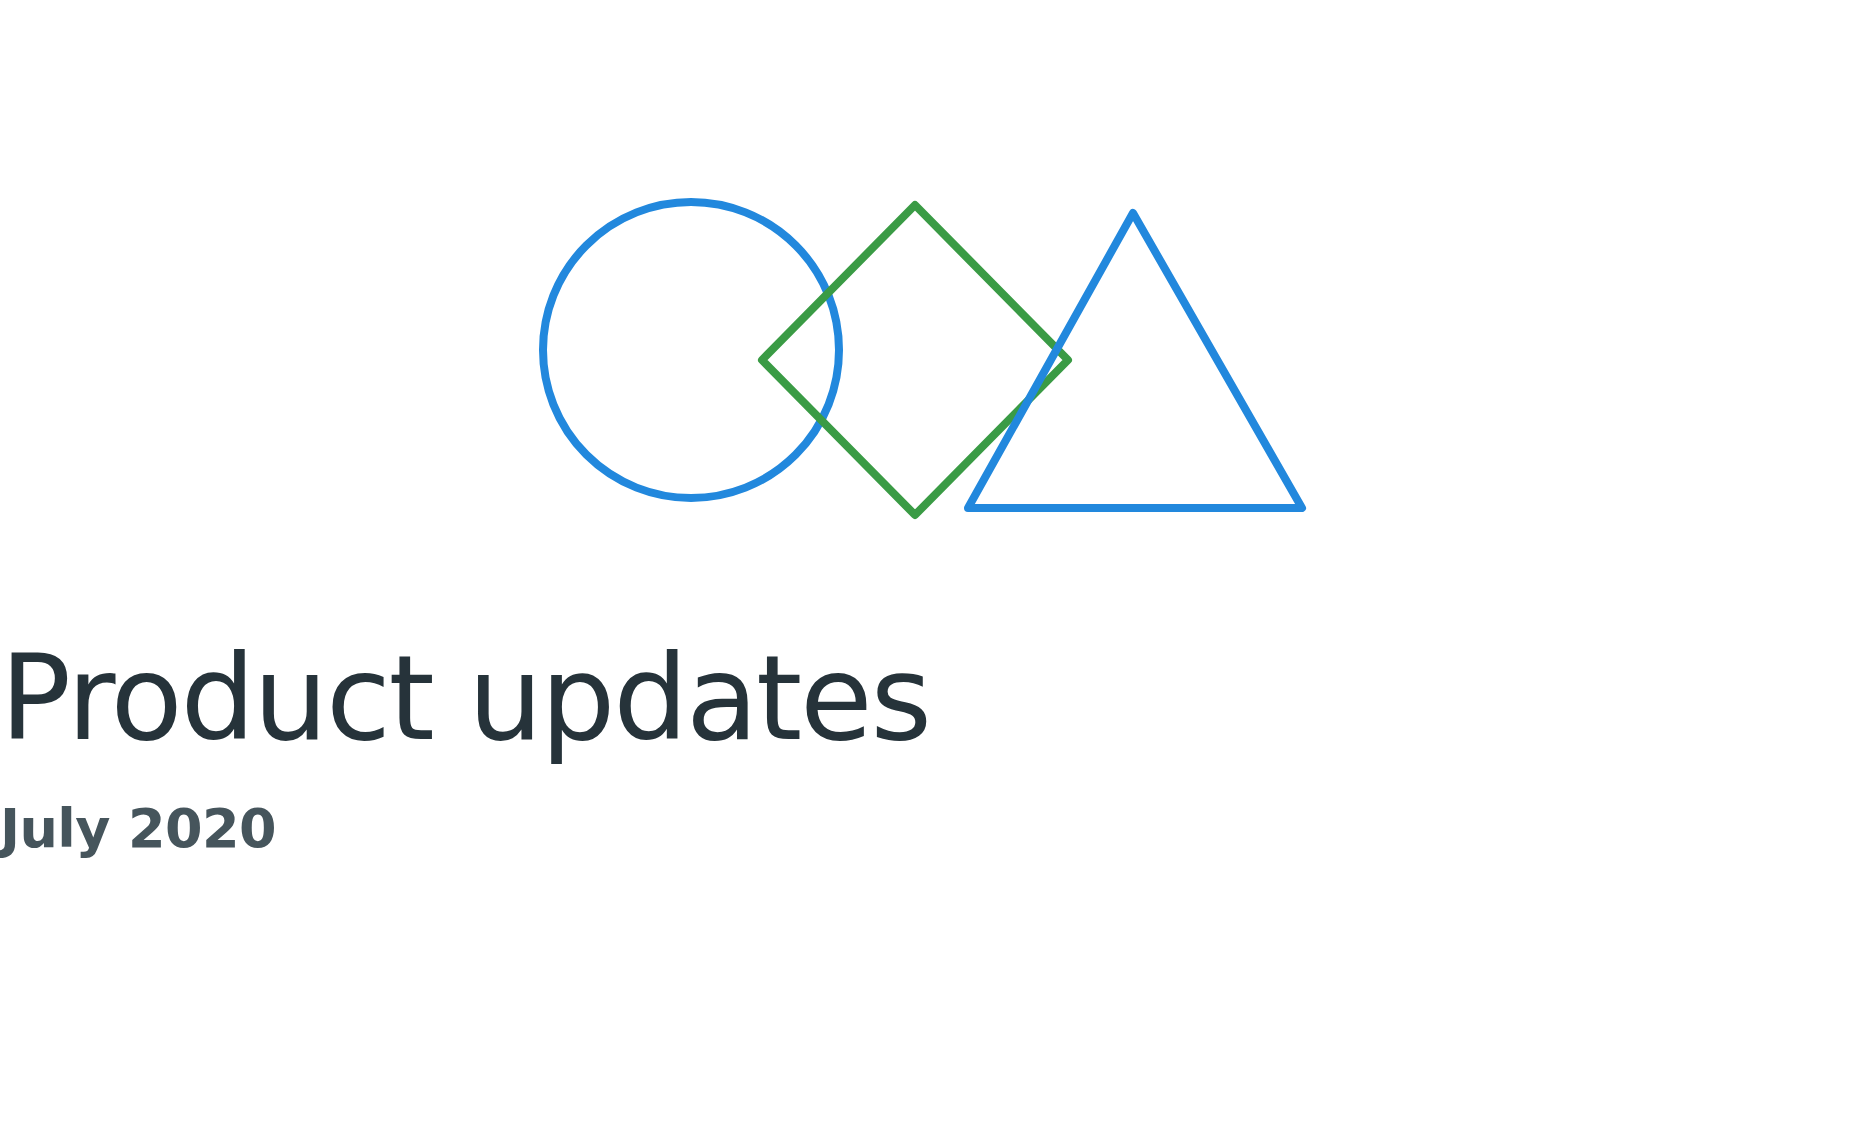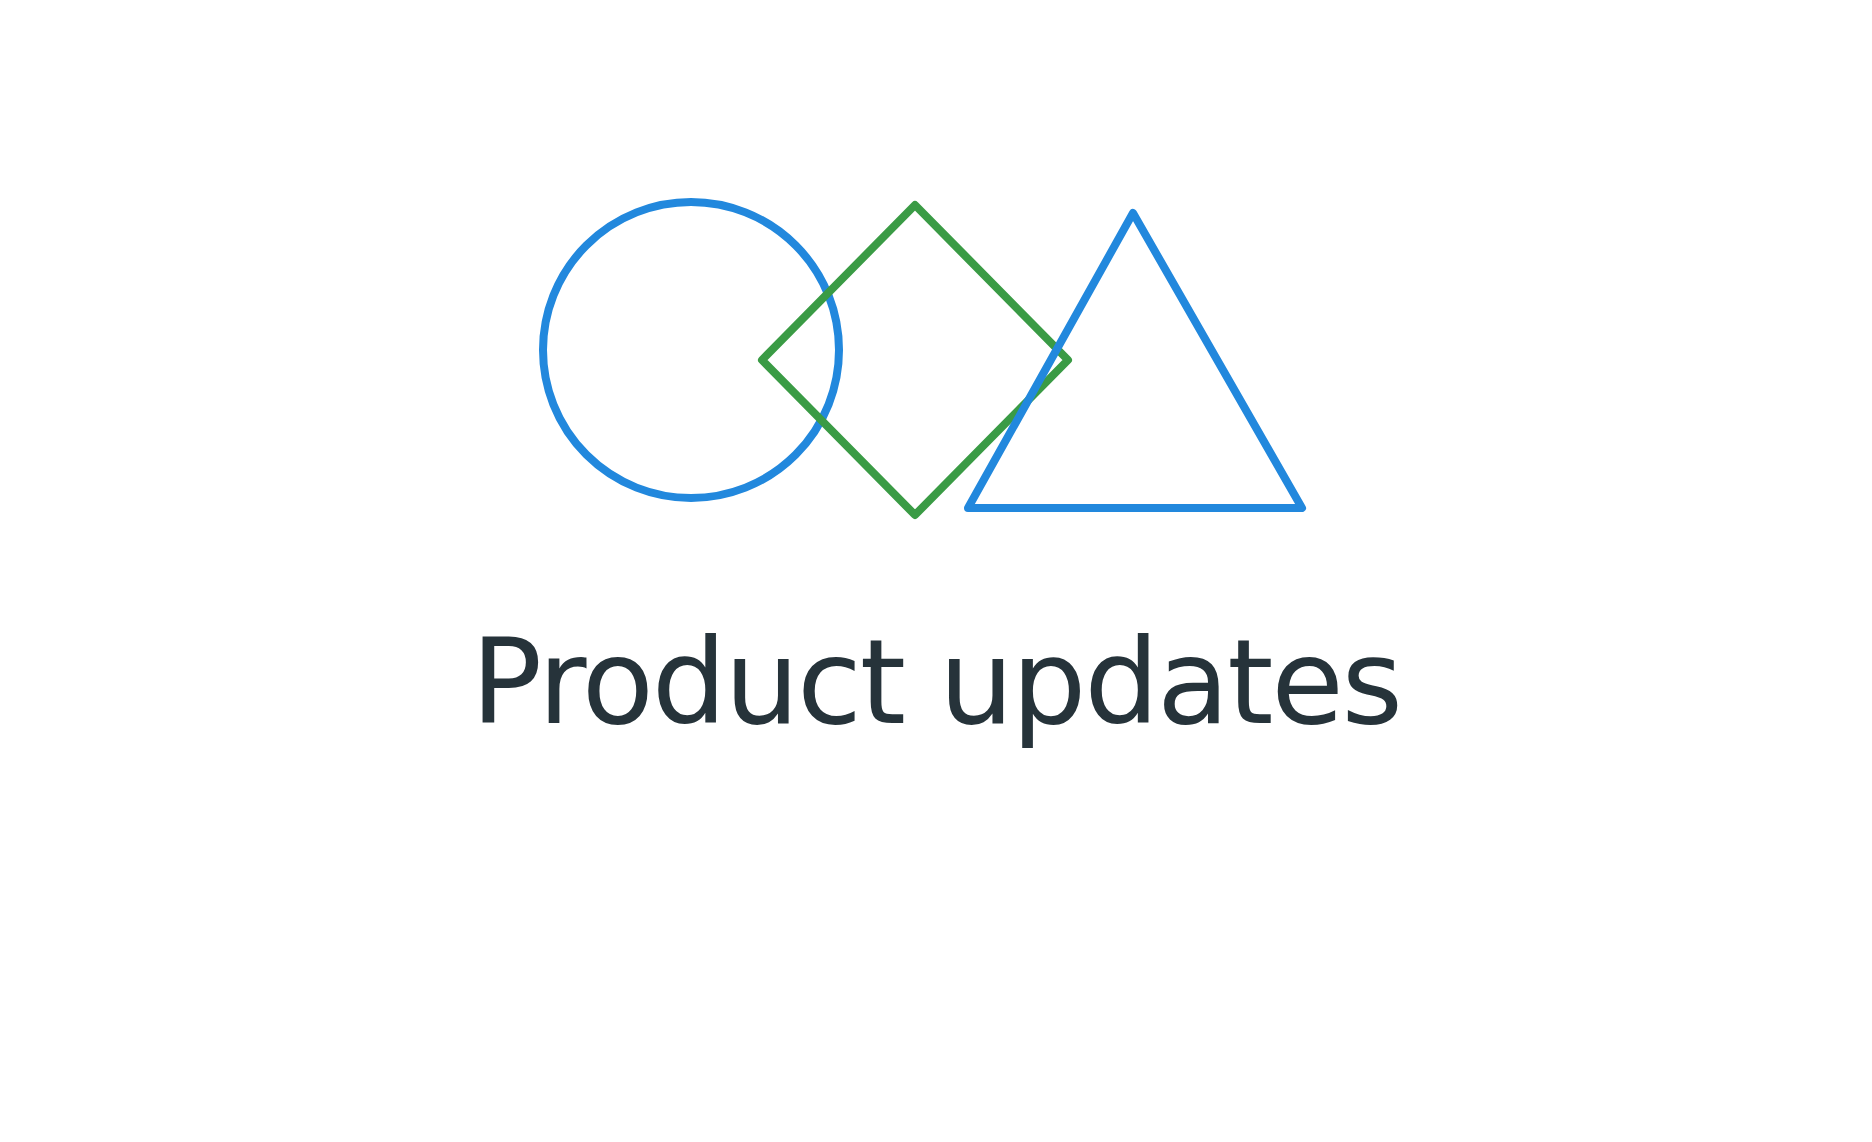--- a/index.html
+++ b/index.html
@@ -35,23 +35,22 @@
   .logo-mark svg {
     display: block;
     width: 1872px;
     height: 620px;
   }
 
   
   .text-block {
     position: absolute;
     left: 0;
-    top: 620px;
+    top: 636px;
     width: 1872px;
-    text-align: center;
   }
 
   .page-title {
     margin: 0;
     padding: 0;
     font-family: "DejaVu Sans", "Liberation Sans", sans-serif;
     font-size: 118px;
     line-height: 1.06;
     font-weight: 500;
     letter-spacing: -2.2px;
@@ -83,15 +82,16 @@
       <circle id="shape-circle" cx="691" cy="350" r="148" fill="none" stroke="#2288dd" stroke-width="8" stroke-linejoin="round" stroke-linecap="round"></circle>
 
       <polygon id="shape-diamond" points="915,205 1068,360 915,515 762,360" fill="none" stroke="#3a9b45" stroke-width="8" stroke-linejoin="round" stroke-linecap="round"></polygon>
 
       <polygon id="shape-triangle" points="1133,213 1302,508 968,508" fill="none" stroke="#2288dd" stroke-width="8" stroke-linejoin="round" stroke-linecap="round"></polygon>
     </svg>
   </div>
 
   <div class="text-block">
     <h1 class="page-title" style="color: rgb(38, 51, 58);">Product updates</h1>
+    <div class="page-subtitle" style="color: rgb(70, 85, 92);">July 2020</div>
   </div>
 
 </div>
 
 </body></html>

